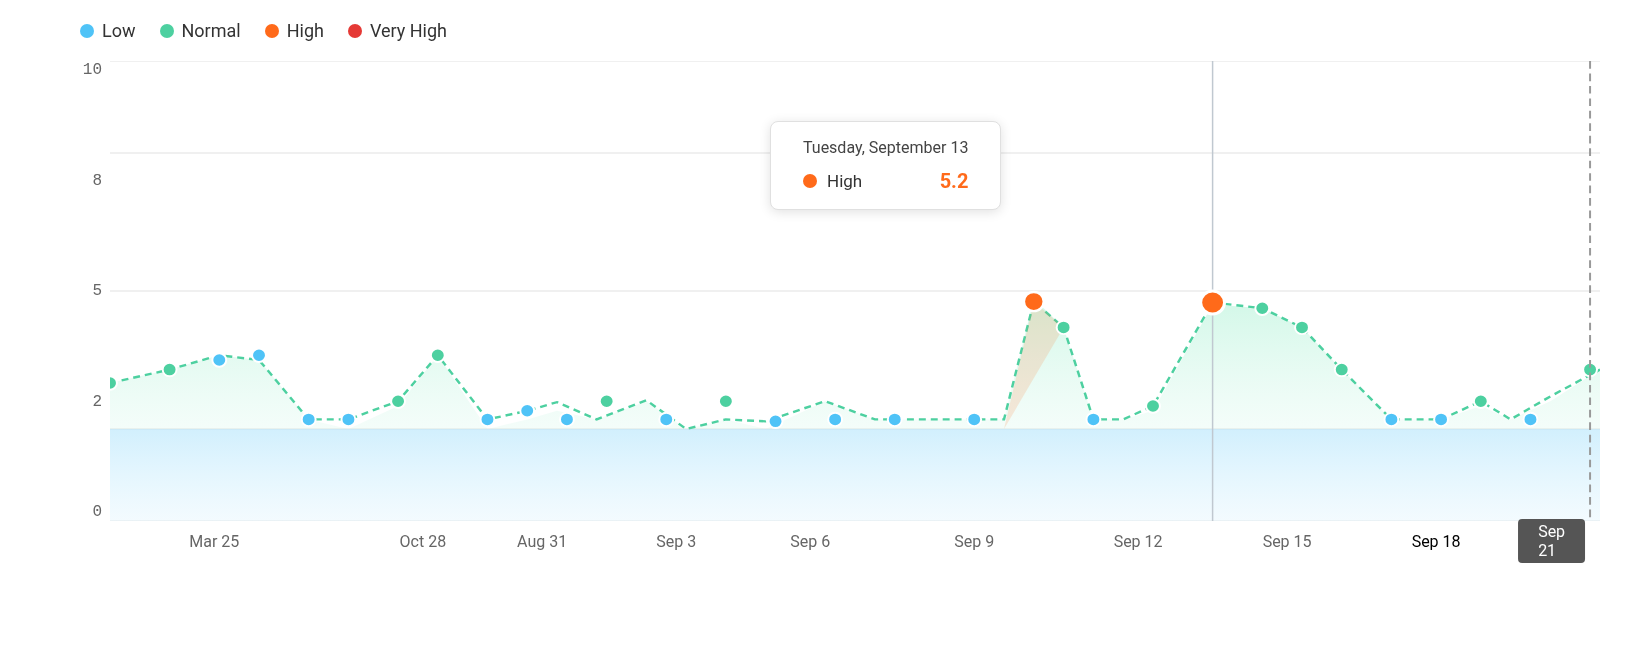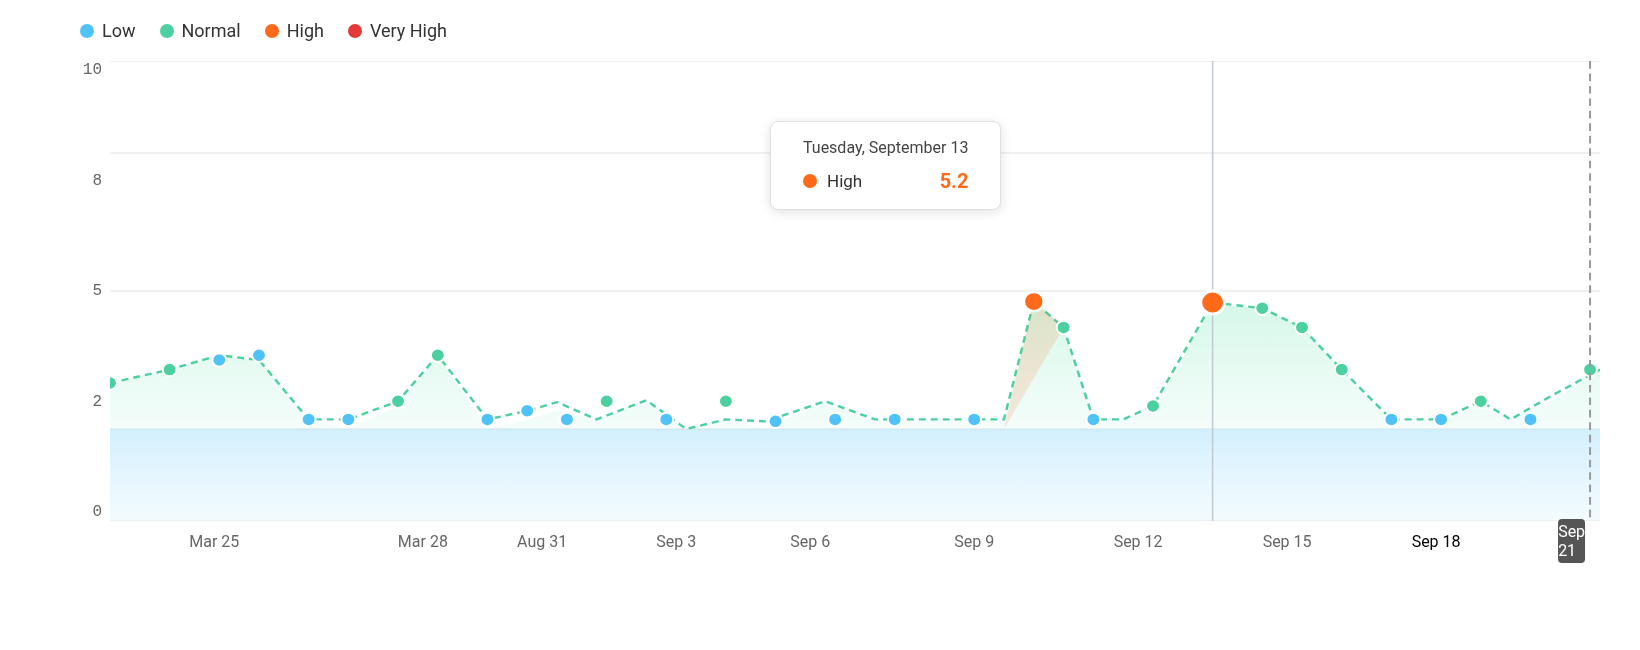--- a/index.html
+++ b/index.html
@@ -297,25 +297,25 @@
           <div class="tooltip-dot"></div>
           <span class="tooltip-label">High</span>
           <span class="tooltip-value">5.2</span>
         </div>
       </div>
 
       
       <div style="position:absolute; bottom:-40px; left:0; right:0; height:40px; display:flex; align-items:center;">
 
         <span style="position:absolute; left: 7%; font-size:16px; color:#666; transform:translateX(-50%);">Mar 25</span>
-        <span style="position:absolute; left: 21%; font-size:16px; color:#666; transform:translateX(-50%);">Mar 28</span>
+        <span style="position:absolute; left: 21%; font-size:16px; color:#666; transform:translateX(-50%);">Oct 28</span>
         <span style="position:absolute; left: 29%; font-size:16px; color:#666; transform:translateX(-50%);">Aug 31</span>
         <span style="position:absolute; left: 38%; font-size:16px; color:#666; transform:translateX(-50%);">Sep 3</span>
         <span style="position:absolute; left: 47%; font-size:16px; color:#666; transform:translateX(-50%);">Sep 6</span>
         <span style="position:absolute; left: 58%; font-size:16px; color:#666; transform:translateX(-50%);">Sep 9</span>
         <span style="position:absolute; left: 69%; font-size:16px; color:#666; transform:translateX(-50%);">Sep 12</span>
         <span style="position:absolute; left: 79%; font-size:16px; color:#666; transform:translateX(-50%);">Sep 15</span>
         <span style="position:absolute; left: 89%; font-size:16px; color:#000000; transform:translateX(-50%);">Sep 18</span>
-        <span style="position:absolute; left: 99%; font-size:16px; color:#fff; background:#555; padding:3px 0; border-radius:4px; transform:translateX(-100%);">Sep 21</span>
+        <span style="position:absolute; left: 99%; font-size:16px; color:#fff; background:#555; padding:3px 20px; border-radius:4px; transform:translateX(-100%);">Sep 21</span>
       </div>
     </div>
   </div>
 </div>
 
 </body></html>

